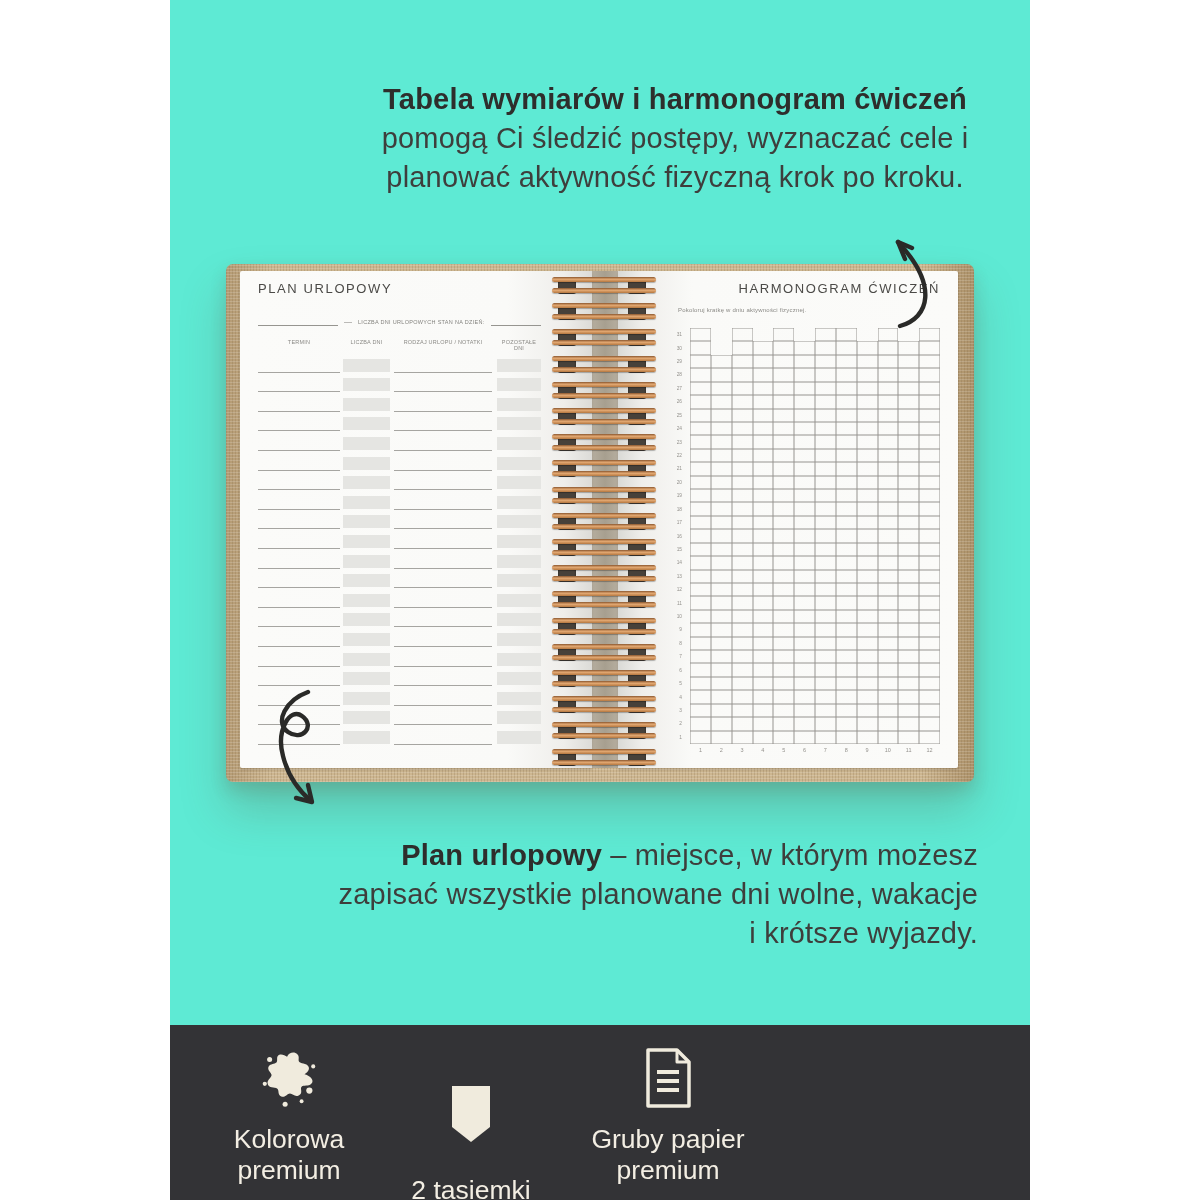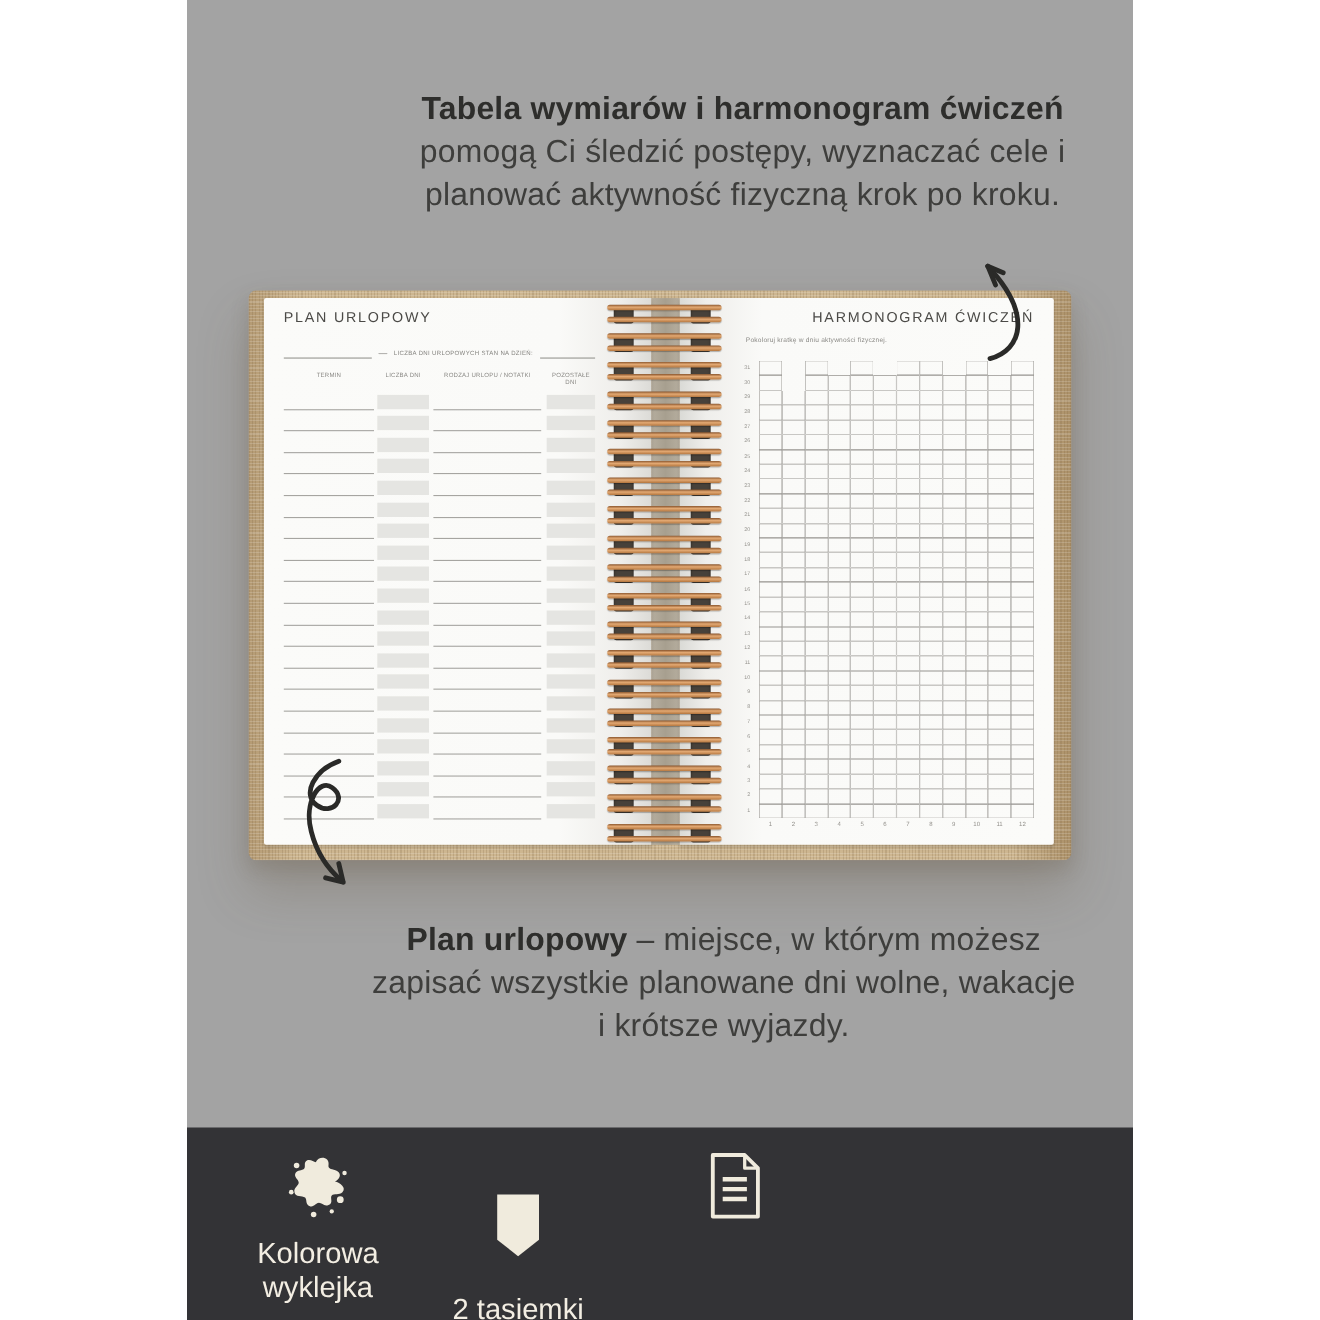--- a/index.html
+++ b/index.html
@@ -1,25 +1,25 @@
 <!DOCTYPE html>
 <html><head>
 <meta charset="utf-8">
 <style>
   html,body{margin:0;padding:0;background:#ffffff;}
   #canvas{position:relative;width:1200px;height:1200px;background:#ffffff;overflow:hidden;
           font-family:"Liberation Sans","DejaVu Sans",sans-serif;}
   
-  .strip{position:absolute;left:170px;top:0;width:860px;height:1200px;background:#a3a3a3;}
+  .strip{position:absolute;left:170px;top:0;width:860px;height:1200px;background:#5eead4;}
 
   
   .bigtext{position:absolute;text-align:center;font-size:29px;line-height:1.34;color:#3e3e3c;letter-spacing:.2px;}
   .bigtext b{color:#2e2e2c;}
   .intro{left:185px;top:80px;width:640px;}
-  .plan-note{left:168px;top:836px;width:640px;}
+  .plan-note{left:168px;top:836px;width:640px;text-align:right;}
 
   
   .arrow{position:absolute;z-index:9;}
   .arrow path{fill:none;stroke:#2a2a28;stroke-width:4.4;stroke-linecap:round;stroke-linejoin:round;}
   .arrow-top{left:695px;top:226px;}
   .arrow-bottom{left:100px;top:686px;}
 
   
   .notebook{position:absolute;left:56px;top:264px;width:748px;height:518px;border-radius:7px;
     background-color:#c3ab86;
@@ -801,34 +801,35 @@
                 <path d="M30 10c3-7 13-5 12 2-1 5 4 4 8 6 5 3 2 8-2 10 5 1 11 6 7 10-3 3-8 1-10 3-2 2 2 7-3 9-4 2-6-2-9-2-3 0-5 5-9 3-4-2-2-6-4-8-3-2-9 0-10-5-1-4 4-6 4-9 0-3-5-5-3-9 2-3 6-2 8-4 2-2-1-6 3-8 3-1 6 1 8 2z"></path>
                 <circle cx="53" cy="45" r="3.2"></circle>
                 <circle cx="57" cy="20" r="2.1"></circle>
                 <circle cx="12" cy="13" r="2.6"></circle>
                 <circle cx="7" cy="38" r="2.2"></circle>
                 <circle cx="28" cy="59" r="2.6"></circle>
                 <circle cx="45" cy="56" r="2"></circle>
               </g>
             </svg>
           </div>
-          <div class="f-label">Kolorowa wyklejka</div>
+          <div class="f-label">Kolorowa premium</div>
         </div>
         <div class="feature">
           <div class="f-icon">
             <svg width="40" height="58" viewBox="0 0 40 58">
               <path fill="#f0ebdd" d="M1 1h38v41L20 57 1 42z"></path>
             </svg>
           </div>
           <div class="f-label">2 tasiemki</div>
         </div>
         <div class="feature">
           <div class="f-icon">
             <svg width="48" height="62" viewBox="0 0 48 62" fill="none" stroke="#f0ebdd" stroke-linejoin="round">
               <path stroke-width="3.5" d="M4 3h29l12 12v44H4z"></path>
               <path stroke-width="3" d="M33 3v12h12"></path>
               <path stroke-width="4" stroke-linecap="butt" d="M13 25h22M13 34h22M13 43h22"></path>
             </svg>
           </div>
+          <div class="f-label">Gruby papier premium</div>
         </div>
       </div>
   </div>
 </div>
 
 </body></html>

